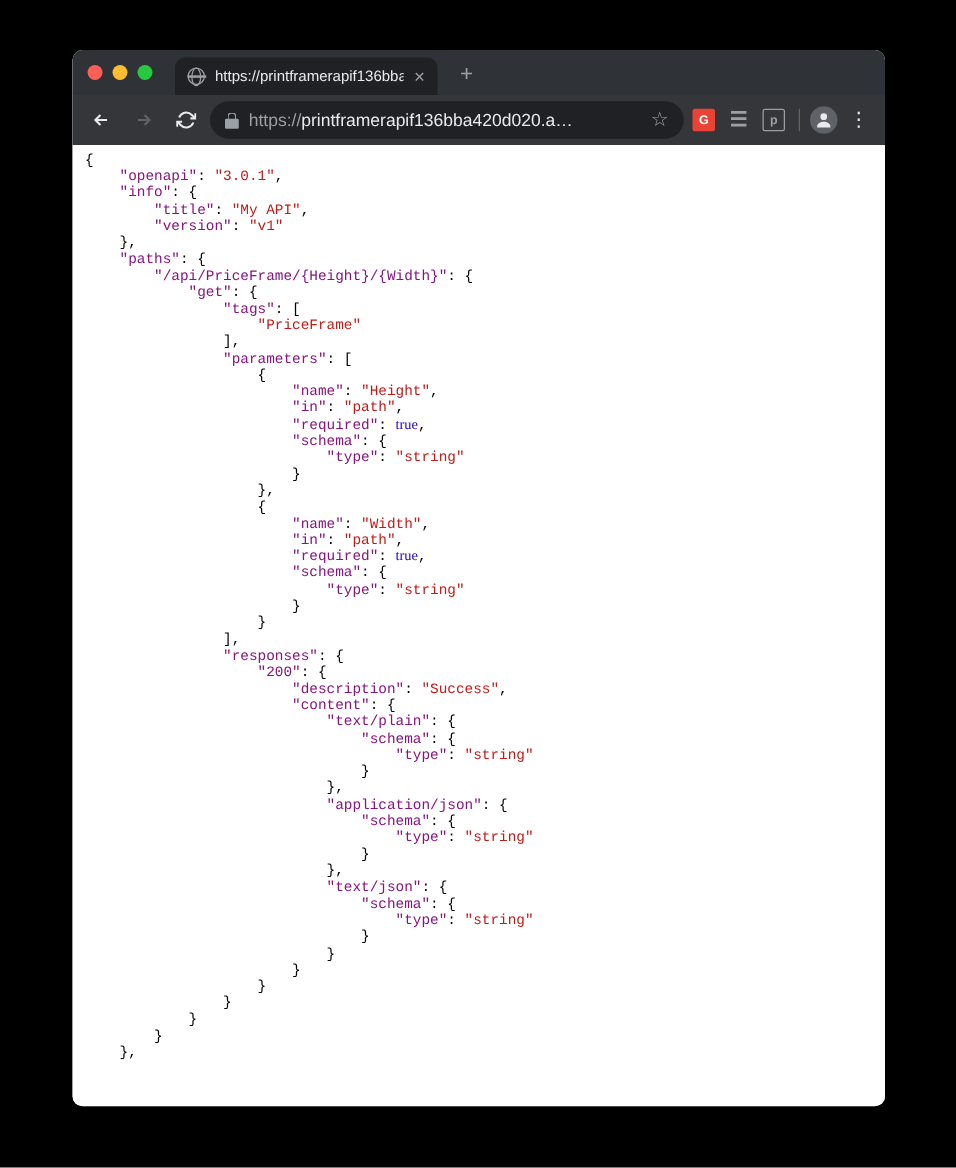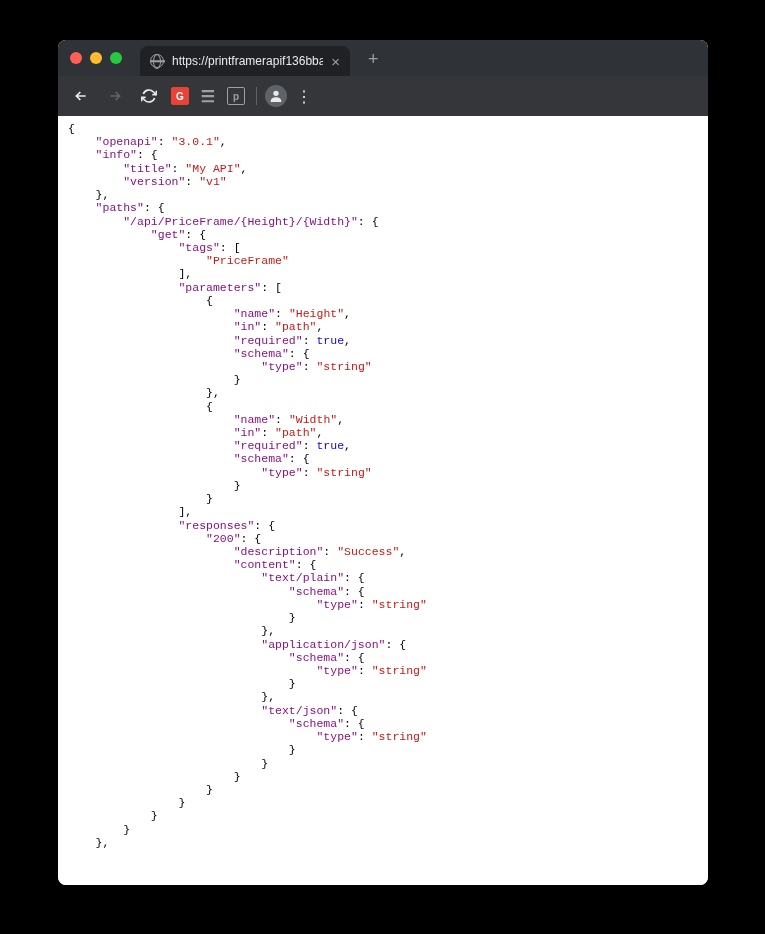--- a/index.html
+++ b/index.html
@@ -117,21 +117,21 @@
   }
   pre {
     font-family: Menlo, Monaco, "Courier New", monospace;
     font-size: 11.5px;
     line-height: 1.15;
     white-space: pre;
     color: #000;
   }
   .k { color: #881280; }  
   .s { color: #c41a16; }  
-  .b { color: #1c00cf; }  
+  .b { color: #1c00cf; font-family: Liberation Serif, serif; }  
   .p { color: #000; }     
 </style>
 </head>
 <body>
 
 <div class="window">
   <div class="titlebar">
     <div class="traffic">
       <div class="dot red"></div>
       <div class="dot yellow"></div>
@@ -154,20 +154,25 @@
     <div class="nav-btn disabled">
       <svg width="16" height="16" viewBox="0 0 24 24" fill="none" stroke="currentColor" stroke-width="2.5">
           <path d="M5 12h14M13 6l6 6-6 6"></path>
         </svg>
     </div>
     <div class="nav-btn">
       <svg width="16" height="16" viewBox="0 0 24 24" fill="none" stroke="currentColor" stroke-width="2.5">
           <path d="M23 4v6h-6M1 20v-6h6"></path>
           <path d="M3.51 9a9 9 0 0114.85-3.36L23 10M1 14l4.64 4.36A9 9 0 0020.49 15"></path>
         </svg>
+    </div>
+    <div class="addr">
+      <span class="lock-icon"></span>
+      <span class="addr-text"><span class="muted">https://</span><span>printframerapif136bba420d020.a</span><span>…</span></span>
+      <span class="star">☆</span>
     </div>
     <div class="ext-icon ext-g">G</div>
     <div class="ext-icon ext-b">☰</div>
     <div class="ext-icon ext-p">p</div>
     <div class="divider"></div>
     <div class="avatar">
       <svg viewBox="0 0 24 24">
           <circle cx="12" cy="8" r="4"></circle>
           <path d="M4 20c0-4 4-6 8-6s8 2 8 6v1H4z"></path>
         </svg>

